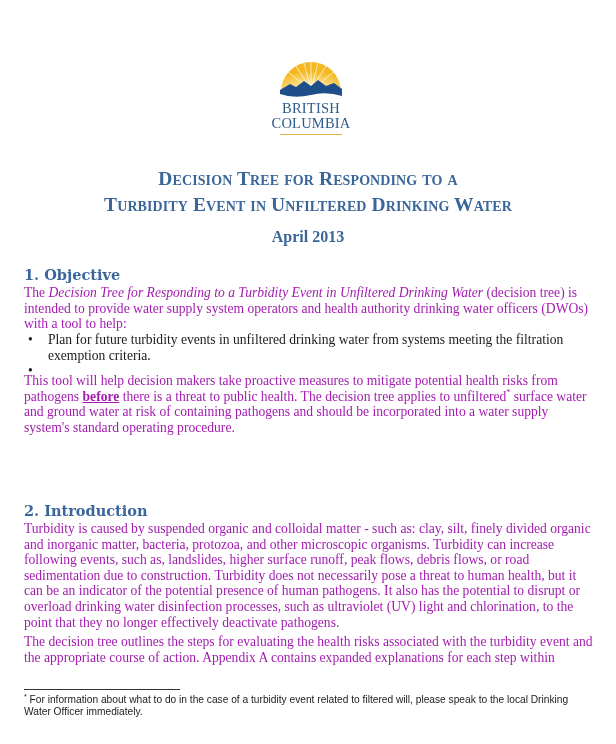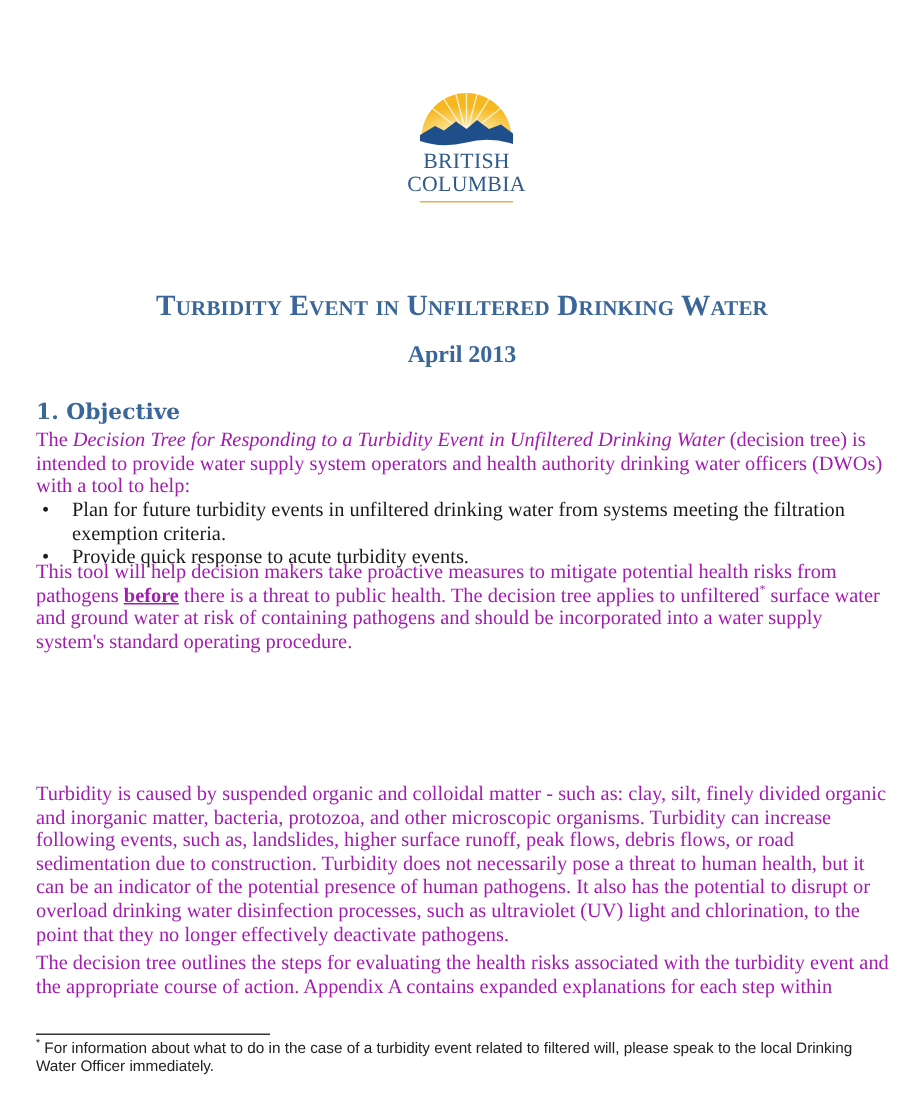--- a/index.html
+++ b/index.html
@@ -74,45 +74,46 @@
         <line x1="43" y1="30" x2="66" y2="12"></line>
       </g>
       <path d="M12 30 L22 24 L28 27 L36 21 L43 26 L50 20 L58 26 L66 23 L74 29 L74 36 Q58 31 43 35 Q26 39 12 34 Z" fill="#1f4f8a"></path>
       <path d="M12 36 Q28 40 43 36 Q58 32 74 37 L74 40 L12 40 Z" fill="#ffffff"></path>
     </svg>
     <div class="logo-text logo-line1">BRITISH</div>
     <div class="logo-text logo-line2">COLUMBIA</div>
     <div class="logo-underline"></div>
   </div>
 
+  <div class="title title1">Decision Tree for Responding to a</div>
   <div class="title title2">Turbidity Event in Unfiltered Drinking Water</div>
   <div class="date">April 2013</div>
 
   <div class="h h1">1.  Objective</div>
 
   <div class="text p1">
     <span>The </span><i>Decision Tree for Responding to a Turbidity Event in Unfiltered Drinking Water</i><span> (decision tree) is intended to provide water supply system operators and health authority drinking water officers (DWOs) with a tool to help:</span>
   </div>
 
   <ul class="bullets">
     <li>
       <span class="dot">•</span>
       <span>Plan for future turbidity events in unfiltered drinking water from systems meeting the filtration exemption criteria.</span>
     </li>
     <li>
       <span class="dot">•</span>
-      <span>Provide quick response to acute turbidity events.</span>
     </li>
   </ul>
 
   <div class="text p2">
     <span>This tool will help decision makers take proactive measures to mitigate potential health risks from pathogens </span><span class="bu">before</span><span> there is a threat to public health.  The decision tree applies to unfiltered</span><sup>*</sup><span> surface water and ground water at risk of containing pathogens and should be incorporated into a water supply system's standard operating procedure.</span>
   </div>
 
 
+  <div class="h h2">2.  Introduction</div>
 
   <div class="text p4">Turbidity is caused by suspended organic and colloidal matter - such as: clay, silt, finely divided organic and inorganic matter, bacteria, protozoa, and other microscopic organisms. Turbidity can increase following events, such as, landslides, higher surface runoff, peak flows, debris flows, or road sedimentation due to construction. Turbidity does not necessarily pose a threat to human health, but it can be an indicator of the potential presence of human pathogens. It also has the potential to disrupt or overload drinking water disinfection processes, such as ultraviolet (UV) light and chlorination, to the point that they no longer effectively deactivate pathogens.</div>
   <div class="text p5">The decision tree outlines the steps for evaluating the health risks associated with the turbidity event and the appropriate course of action. Appendix A contains expanded explanations for each step within</div>
 
   <div class="fn-rule"></div>
   <div class="footnote">
     <sup>*</sup><span> For information about what to do in the case of a turbidity event related to filtered will, please speak to the local Drinking Water Officer immediately.</span>
   </div>
 
 </div>

